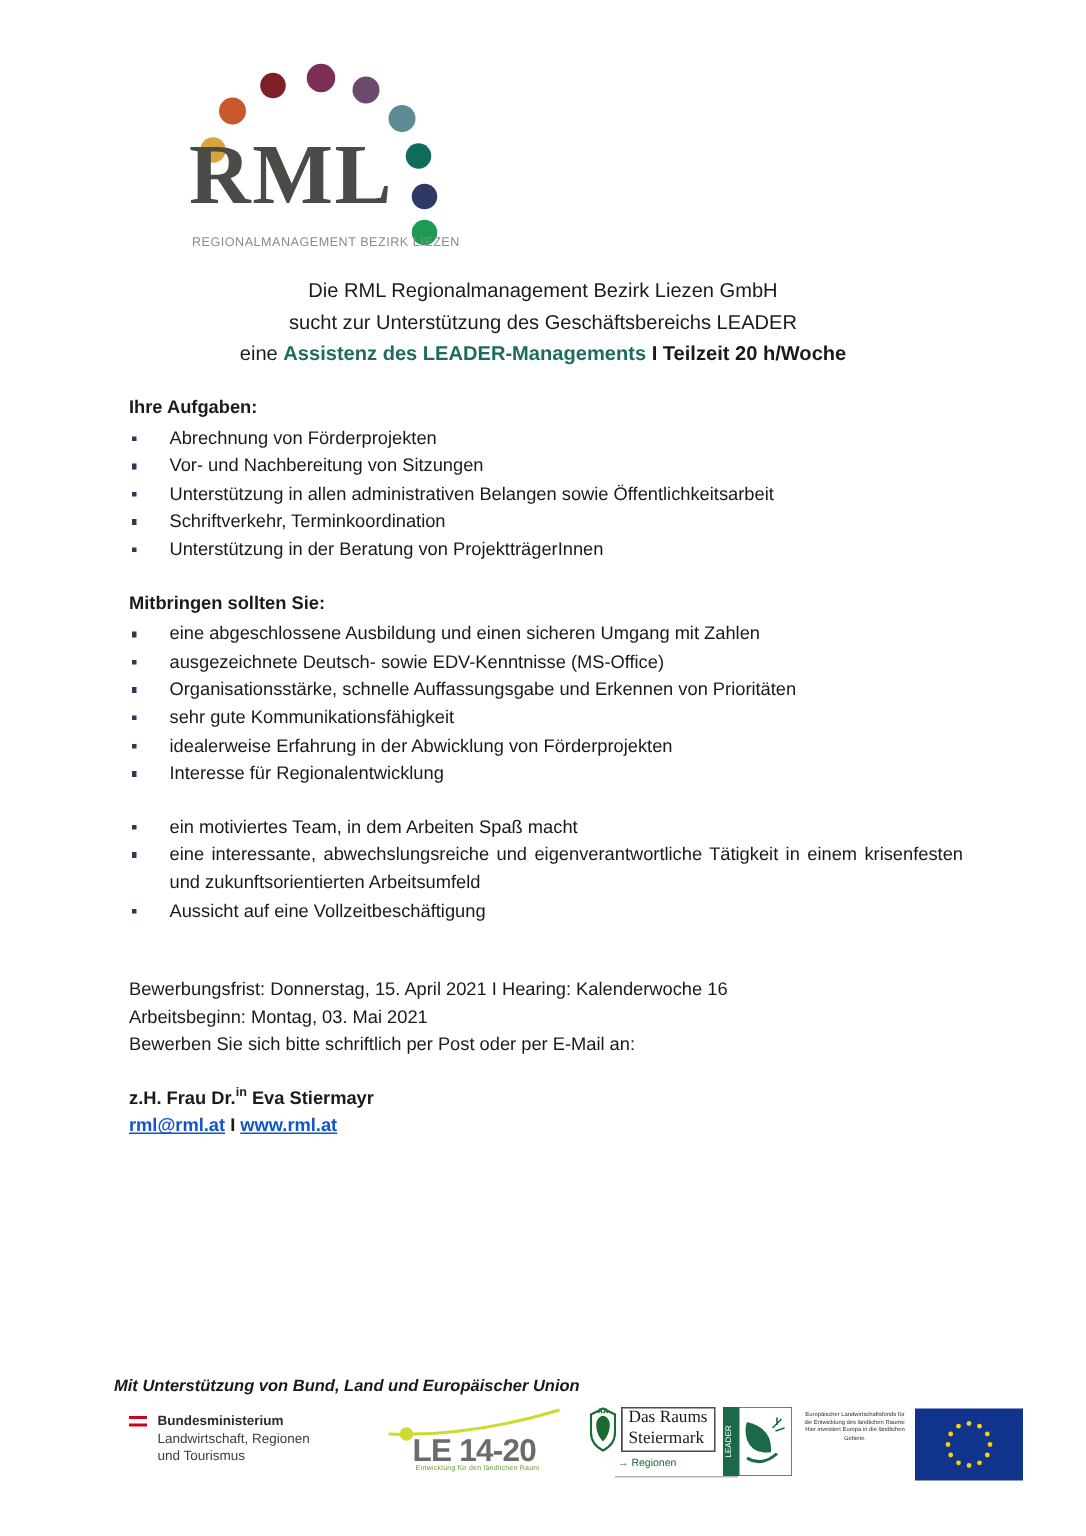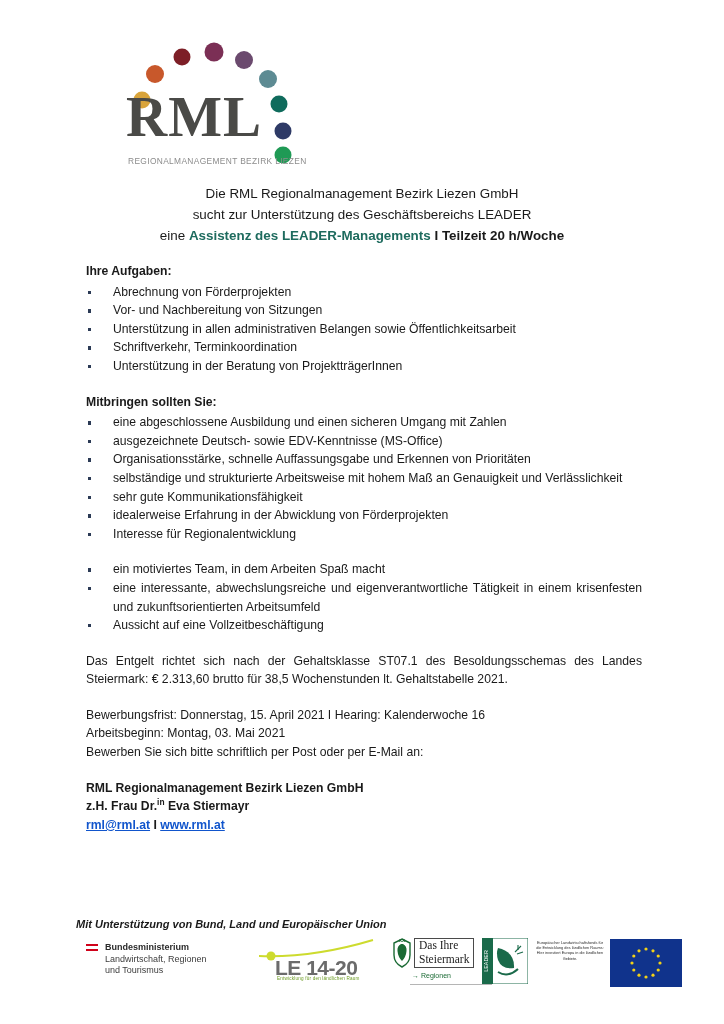--- a/index.html
+++ b/index.html
@@ -305,53 +305,50 @@
     </div>
 
     <div class="gap-md"></div>
 
     <div>
       <div class="sec-title">Mitbringen sollten Sie:</div>
       <ul class="bullets">
         <li>eine abgeschlossene Ausbildung und einen sicheren Umgang mit Zahlen</li>
         <li>ausgezeichnete Deutsch- sowie EDV-Kenntnisse (MS-Office)</li>
         <li>Organisationsstärke, schnelle Auffassungsgabe und Erkennen von Prioritäten</li>
-        <li>selbständige und strukturierte Arbeitsweise mit hohem Maß an Genauigkeit und Verlässlichkeit</li>
         <li>sehr gute Kommunikationsfähigkeit</li>
         <li>idealerweise Erfahrung in der Abwicklung von Förderprojekten</li>
         <li>Interesse für Regionalentwicklung</li>
       </ul>
     </div>
 
     <div class="gap-md"></div>
 
     <div>
       <ul class="bullets">
         <li>ein motiviertes Team, in dem Arbeiten Spaß macht</li>
         <li>eine interessante, abwechslungsreiche und eigenverantwortliche Tätigkeit in einem krisenfesten und zukunftsorientierten Arbeitsumfeld</li>
         <li>Aussicht auf eine Vollzeitbeschäftigung</li>
       </ul>
     </div>
 
     <div class="gap-md"></div>
 
-    <div class="para">Das Entgelt richtet sich nach der Gehaltsklasse ST07.1 des Besoldungsschemas des Landes Steiermark: € 2.313,60 brutto für 38,5 Wochenstunden lt. Gehaltstabelle 2021.</div>
 
     <div class="gap-md"></div>
 
     <div>
       <div class="para-plain">Bewerbungsfrist: Donnerstag, 15. April 2021 I Hearing: Kalenderwoche 16</div>
       <div class="para-plain">Arbeitsbeginn: Montag, 03. Mai 2021</div>
       <div class="para-plain">Bewerben Sie sich bitte schriftlich per Post oder per E-Mail an:</div>
     </div>
 
     <div class="gap-md"></div>
 
     <div class="contact-block">
-      <div>RML Regionalmanagement Bezirk Liezen GmbH</div>
       <div><span>z.H. Frau Dr.</span><span class="sup-in">in</span><span> Eva Stiermayr</span></div>
       <div><a class="link" href="#">rml@rml.at</a><span class="link-sep"> I </span><a class="link" href="#">www.rml.at</a></div>
     </div>
 
   </div>
 
   <div class="footer">
     <div class="footer-title">Mit Unterstützung von Bund, Land und Europäischer Union</div>
 
     <div class="footer-logos">
@@ -379,21 +376,21 @@
       </div>
 
       <div class="lg-stmk">
         <svg style="position:absolute;left:0;top:2px;width:20px;height:30px;" viewBox="0 0 20 30">
           <path d="M10 1 L18 5 L18 17 Q18 25 10 29 Q2 25 2 17 L2 5 Z" fill="#ffffff" stroke="#1a6a34" stroke-width="1.4"></path>
           <path d="M9 6 Q5 8 5.5 13 Q6 19 10 23 Q14 19 14.5 13 Q15 8 11 6 Z" fill="#1a6a34"></path>
           <path d="M7 4 L8 1.5 L9.5 4 M10.5 4 L12 1.5 L13 4" stroke="#1a6a34" stroke-width="1" fill="none"></path>
         </svg>
         <div class="stmk-line"></div>
         <div class="stmk-box">
-          <div>Das Ihre</div>
+          <div>Das Raums</div>
           <div>Steiermark</div>
         </div>
         <div class="stmk-reg">→ Regionen</div>
         <div class="stmk-rule"></div>
       </div>
 
       <div class="lg-leader">
         <svg viewBox="0 0 46 46" style="width:46px;height:46px;">
           <rect x="0" y="0" width="46" height="46" fill="#ffffff" stroke="#1a6a4a" stroke-width="1"></rect>
           <rect x="0" y="0" width="11" height="46" fill="#1a6a4a"></rect>

